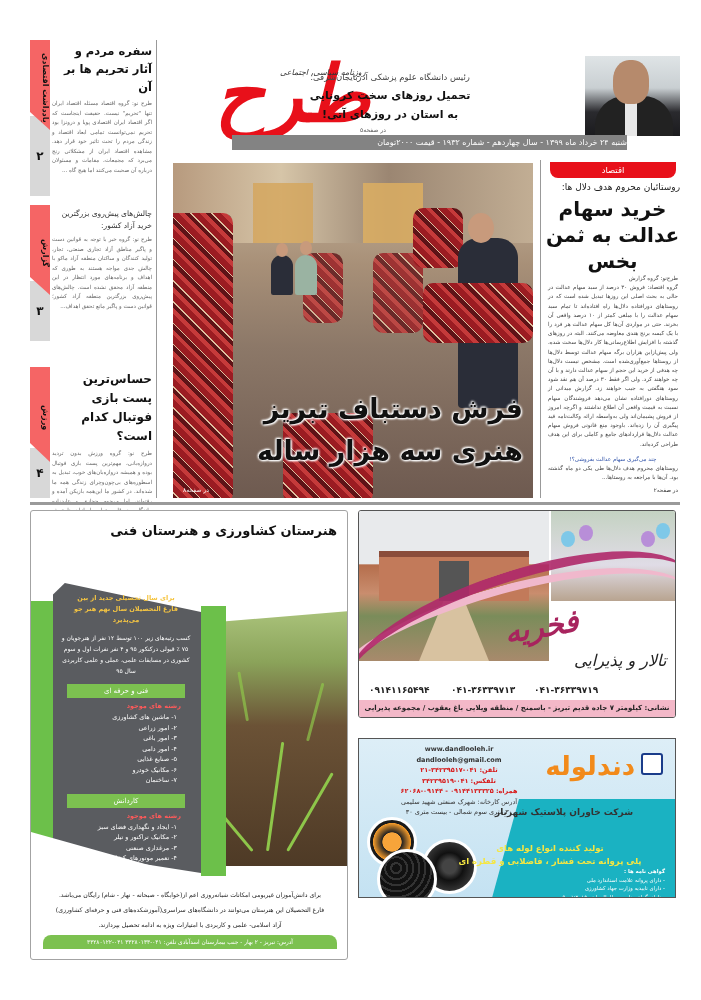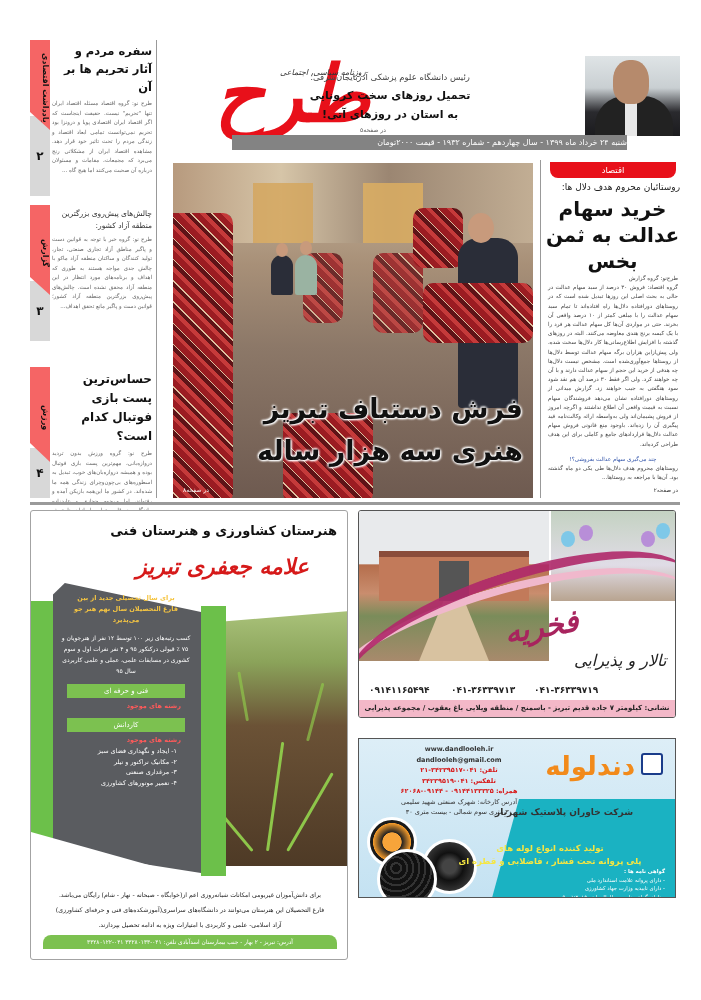--- a/index.html
+++ b/index.html
@@ -127,21 +127,21 @@
 <div class="abs side-story" style="top:42px;">
   <div class="side-head">سفره مردم و آثار تحریم ها بر آن</div>
   <div class="side-body">طرح نو: گروه اقتصاد مسئله اقتصاد ایران تنها "تحریم" نیست. حقیقت اینجاست که اگر اقتصاد ایران اقتصادی پویا و درونزا بود تحریم نمی‌توانست تمامی ابعاد اقتصاد و زندگی مردم را تحت تاثیر خود قرار دهد. مشاهده اقتصاد ایران از مشکلاتی رنج می‌برد که مجمعات، مقامات و مسئولان درباره آن صحبت می‌کنند اما هیچ گاه ...</div>
 </div>
 
 <div class="abs side-tab" style="top:205px;">
   <div class="red" style="height:90px;">گزارش</div>
   <div class="grey" style="height:60px;line-height:60px;margin-top:-14px;">۳</div>
 </div>
 <div class="abs side-story" style="top:208px;">
-  <div class="side-kicker">چالش‌های پیش‌روی بزرگترین منطقه آزاد کشور:</div>
+  <div class="side-kicker">چالش‌های پیش‌روی بزرگترین خرید آزاد کشور:</div>
   <div class="side-body">طرح نو: گروه خبر با توجه به قوانین دست و پاگیر مناطق آزاد تجاری صنعتی، تجار، تولید کنندگان و ساکنان منطقه آزاد ماکو با چالش جدی مواجه هستند به طوری که اهداف و برنامه‌های مورد انتظار در این منطقه آزاد محقق نشده است. چالش‌های پیش‌روی بزرگترین منطقه آزاد کشور؛ قوانین دست و پاگیر مانع تحقق اهداف...</div>
 </div>
 
 <div class="abs side-tab" style="top:367px;">
   <div class="red" style="height:95px;">ورزش</div>
   <div class="grey" style="height:50px;line-height:50px;margin-top:-14px;">۴</div>
 </div>
 <div class="abs side-story" style="top:370px;">
   <div class="side-head" style="font-size:12px;line-height:19px;">حساس‌ترین پست بازی فوتبال کدام است؟</div>
   <div class="side-body">طرح نو: گروه ورزش بدون تردید دروازه‌بانی، مهم‌ترین پست بازی فوتبال بوده و همیشه دروازه‌بان‌های خوب، تبدیل به اسطوره‌های بی‌چون‌وچرای زندگی همه ما شده‌اند. در کشور ما این‌همه بازیکن آمده و رفته‌اند، اما مرحوم حجازی و عابدزاده ماندگار و در قلوب تمامی ایرانیان جا خوش کرده‌اند. ناصر حجازی که نیم‌قرن پیش با آن...</div>
@@ -236,38 +236,46 @@
     <div style="font-weight:bold;">گواهی نامه ها :</div>
     <div>- دارای پروانه علامت استاندارد ملی</div>
     <div>- دارای تاییدیه وزارت جهاد کشاورزی</div>
     <div>- دارای گواهی نامه بین المللی ایزو ۹۰۰۱:۲۰۱۵</div>
 
   </div>
 </div>
 
 <div class="abs ad3">
   <div class="ad3-title">هنرستان کشاورزی و هنرستان فنی</div>
-  <div class="ad3-calli">علامه جعفری تبریز</div>
   <div class="ad3-green-l"></div>
   <div class="ad3-field">
     <div class="sprout" style="left:40px;top:130px;height:110px;transform:rotate(8deg);"></div>
     <div class="sprout" style="left:60px;top:150px;height:90px;transform:rotate(30deg);"></div>
     <div class="sprout" style="left:25px;top:160px;height:80px;transform:rotate(-40deg);"></div>
     <div class="sprout" style="left:80px;top:70px;height:60px;transform:rotate(15deg);opacity:.7;"></div>
     <div class="sprout" style="left:20px;top:60px;height:50px;transform:rotate(-10deg);opacity:.7;"></div>
   </div>
   <div class="ad3-green-r"></div>
   <div class="ad3-grey"></div>
   <div class="ad3-whitetri"></div>
   <div class="ad3-promo">
     <div class="ad3-promo-h">برای سال تحصیلی جدید از بین</div>
     <div class="ad3-promo-h">فارغ التحصیلان سال نهم هنر جو می‌پذیرد</div>
     <div class="ad3-promo-b">کسب رتبه‌های زیر ۱۰۰ توسط ۱۲ نفر از هنرجویان و ۷۵ ٪ قبولی درکنکور ۹۵ و ۴ نفر نفرات اول و سوم کشوری در مسابقات علمی، عملی و علمی کاربردی سال ۹۵</div>
     <div class="ad3-tag">فنی و حرفه ای</div>
     <div class="ad3-list-h">رشته های موجود</div>
+    <ul class="ad3-list">
+      <li>۱- ماشین های کشاورزی</li>
+      <li>۲- امور زراعی</li>
+      <li>۳- امور باغی</li>
+      <li>۴- امور دامی</li>
+      <li>۵- صنایع غذایی</li>
+      <li>۶- مکانیک خودرو</li>
+      <li>۷- ساختمان</li>
+    </ul>
     <div class="ad3-tag">کاردانش</div>
     <div class="ad3-list-h">رشته های موجود</div>
     <ul class="ad3-list">
       <li>۱- ایجاد و نگهداری فضای سبز</li>
       <li>۲- مکانیک تراکتور و تیلر</li>
       <li>۳- مرغداری صنعتی</li>
       <li>۴- تعمیر موتورهای کشاورزی</li>
     </ul>
   </div>
   <div class="ad3-foot">

